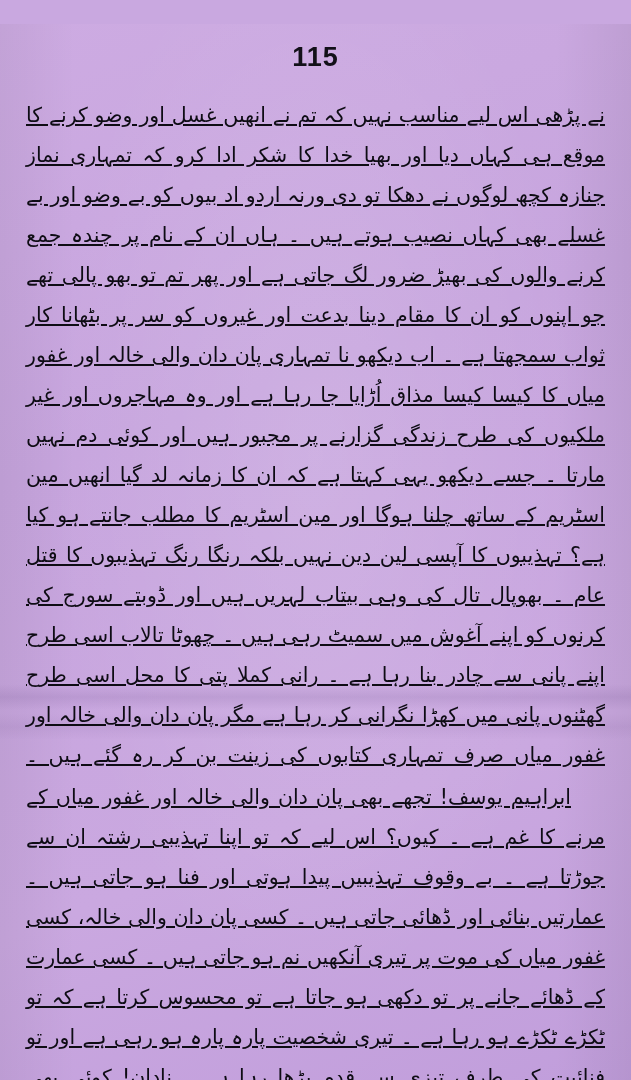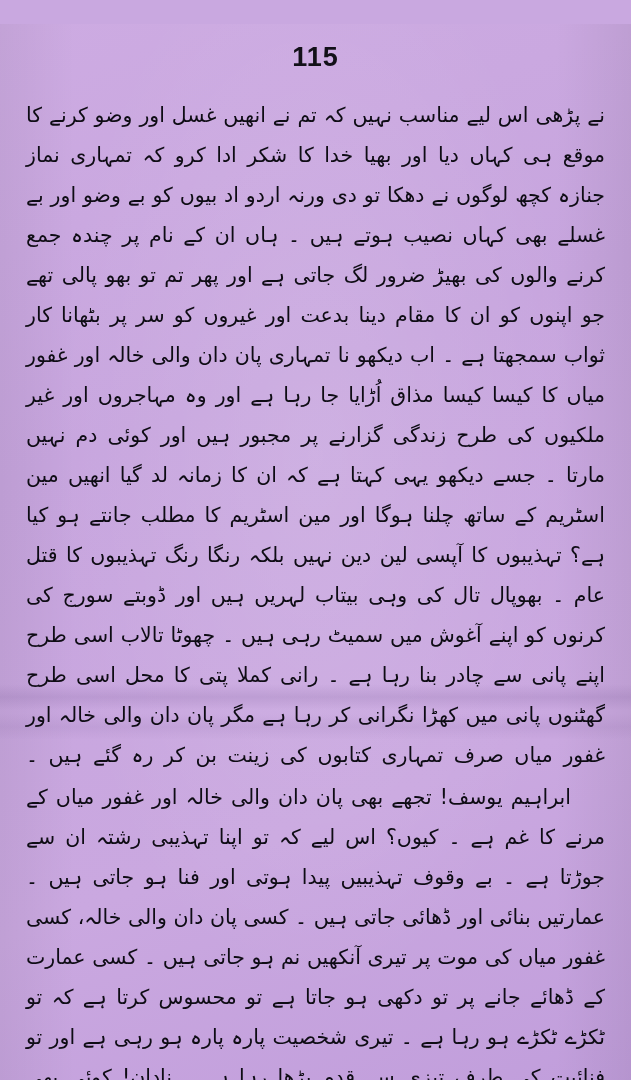--- a/index.html
+++ b/index.html
@@ -51,20 +51,21 @@
     text-align-last: justify;
     font-family: "DejaVu Sans", "Liberation Sans", sans-serif;
     font-size: 20.5px;
     line-height: 40px;
     color: #0e0c14;
     unicode-bidi: isolate;
   }
   .para {
     margin: 0 0 2px 0;
     text-indent: 0;
+    text-decoration: underline;
   }
   .para.indented {
     text-indent: 34px;
   }
   .smudge {
     position: absolute;
     left: 0;
     right: 0;
     height: 26px;
     background: linear-gradient(180deg, rgba(120,90,150,0.00), rgba(110,80,140,0.16), rgba(120,90,150,0.00));

